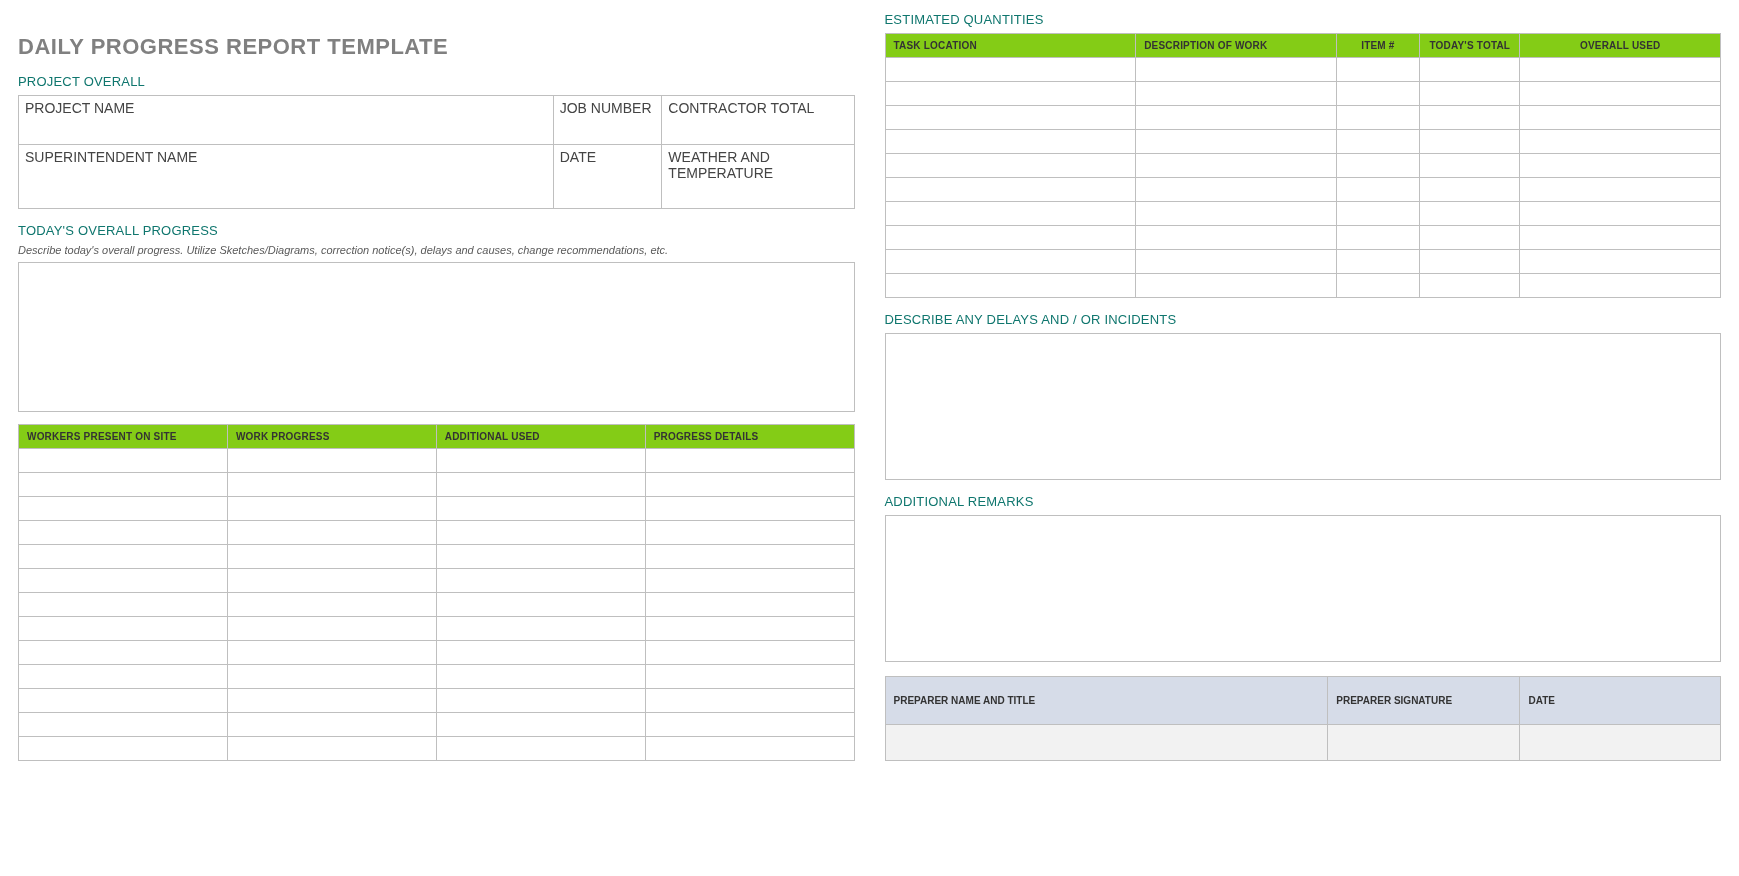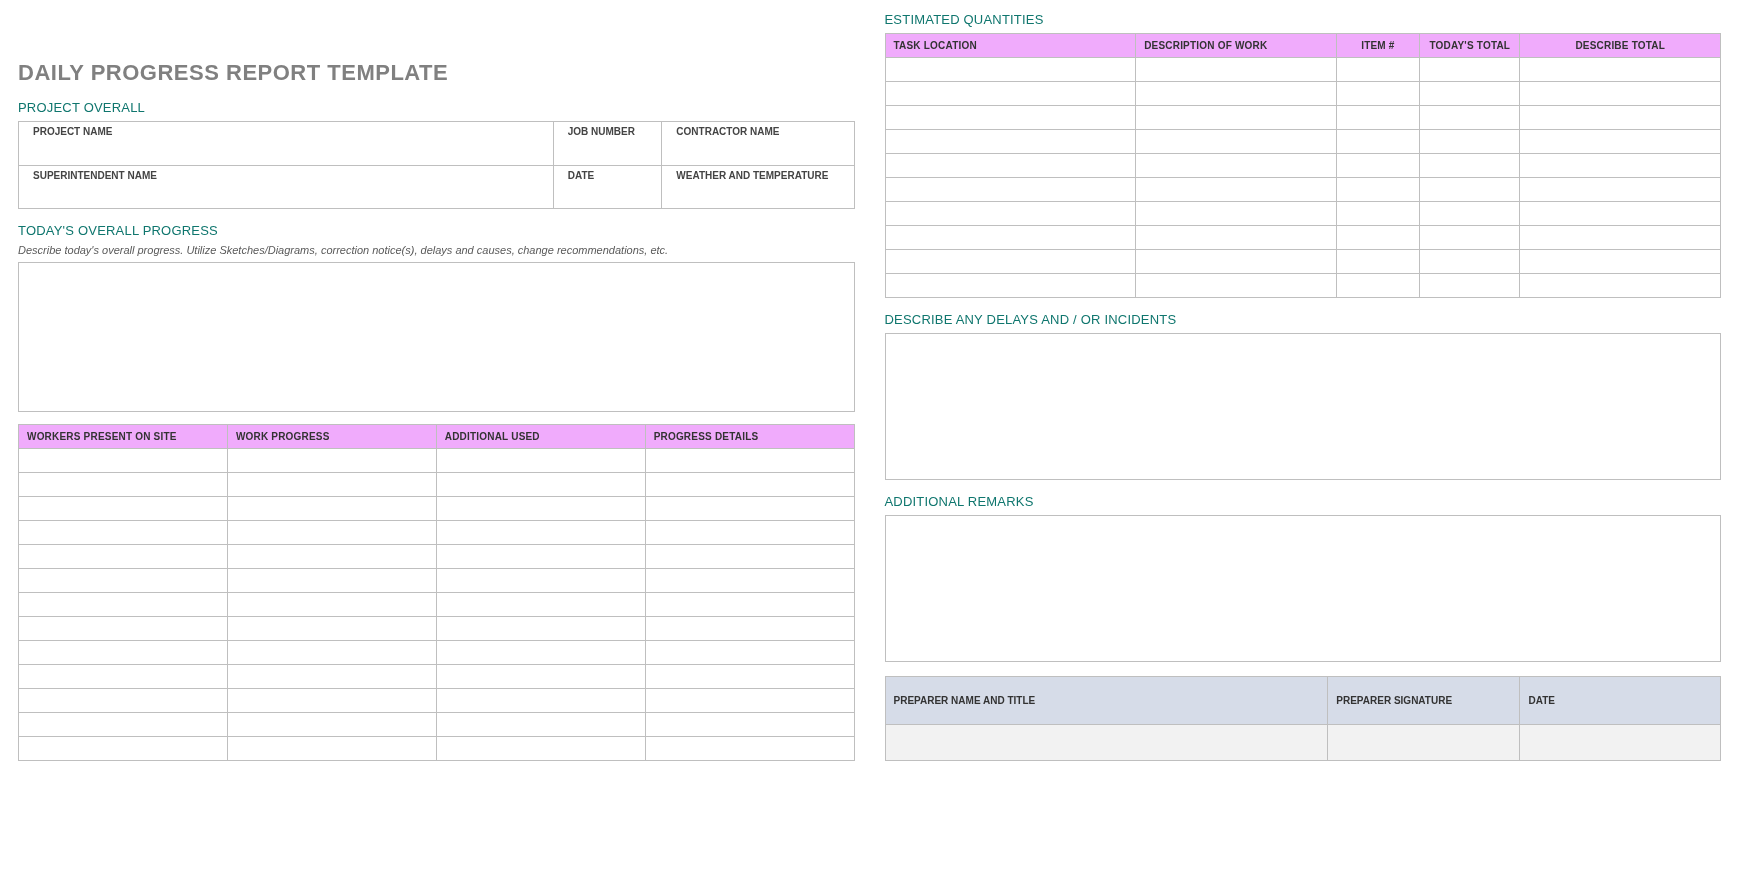--- a/index.html
+++ b/index.html
@@ -41,25 +41,24 @@
   table.details {
     width: 100%;
     border-collapse: collapse;
   }
   table.details td {
     border: 1px solid #bfbfbf;
     padding: 0;
     vertical-align: top;
   }
   table.details .label {
-    font-size: 10px;
-    padding: 4px 6px 0 14px;
+    font-size: 14px;
+    padding: 4px 6px 0 6px;
     color: #444;
     border-bottom: none;
-    font-weight: bold;
   }
   table.details .value {
     height: 28px;
     border-top: none;
     padding: 4px 6px;
   }
   
   table.details tr.labelrow td { border-bottom: none; }
   table.details tr.valuerow td { border-top: none; }
 
@@ -76,21 +75,21 @@
   table.data {
     width: 100%;
     border-collapse: collapse;
     table-layout: fixed;
   }
   table.data th, table.data td {
     border: 1px solid #bfbfbf;
     font-size: 10px;
   }
   table.data th {
-    background: #f0abfc;
+    background: #84cc16;
     font-weight: bold;
     text-align: left;
     padding: 6px 8px;
     color: #333;
     letter-spacing: 0.2px;
   }
   table.data td {
     height: 24px;
     padding: 4px 8px;
   }
@@ -128,21 +127,21 @@
     <table class="details">
       <colgroup>
         <col style="width:64%">
         <col style="width:13%">
         <col style="width:23%">
       </colgroup>
       <tbody>
           <tr class="labelrow">
         <td class="label">PROJECT NAME</td>
         <td class="label">JOB NUMBER</td>
-        <td class="label">CONTRACTOR NAME</td>
+        <td class="label">CONTRACTOR TOTAL</td>
       </tr>
       <tr class="valuerow">
         <td class="value"></td>
         <td class="value"></td>
         <td class="value"></td>
       </tr>
       <tr class="labelrow">
         <td class="label">SUPERINTENDENT NAME</td>
         <td class="label">DATE</td>
         <td class="label">WEATHER AND TEMPERATURE</td>
@@ -261,21 +260,21 @@
           <col style="width:10%">
           <col style="width:12%">
           <col style="width:24%">
       </colgroup>
       <thead>
           <tr id="quantities-head">
             <th>TASK LOCATION</th>
             <th>DESCRIPTION OF WORK</th>
             <th style="text-align: center; padding-left: 8px;">ITEM #</th>
             <th style="text-align: center;">TODAY'S TOTAL</th>
-            <th style="text-align: center;">DESCRIBE TOTAL</th>
+            <th style="text-align: center;">OVERALL USED</th>
           </tr>
         </thead>
       <tbody id="quantities-body">
           <tr>
             <td></td>
             <td></td>
             <td></td>
             <td></td>
             <td></td>
           </tr>

